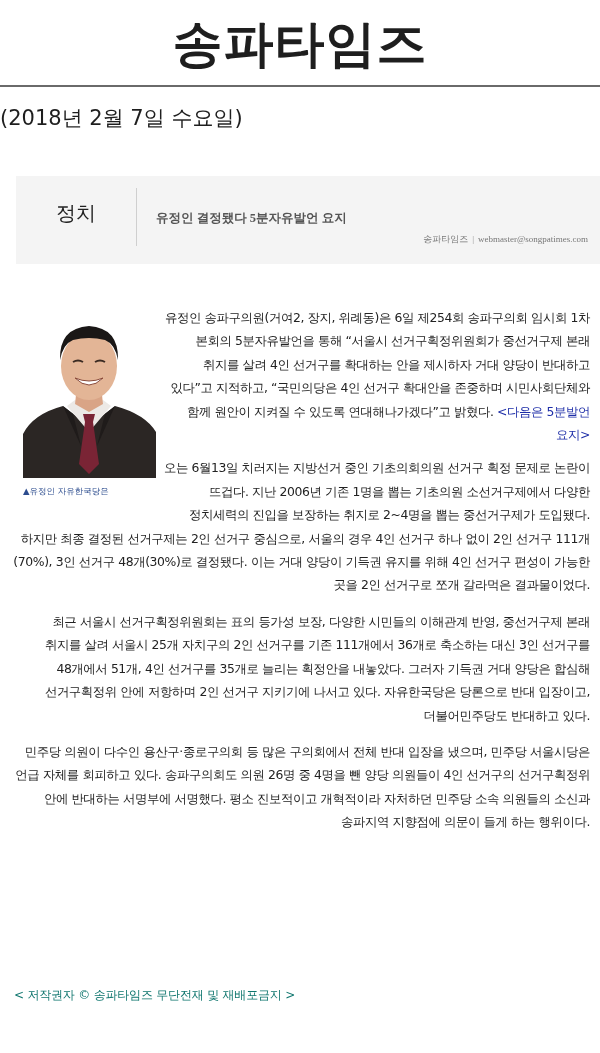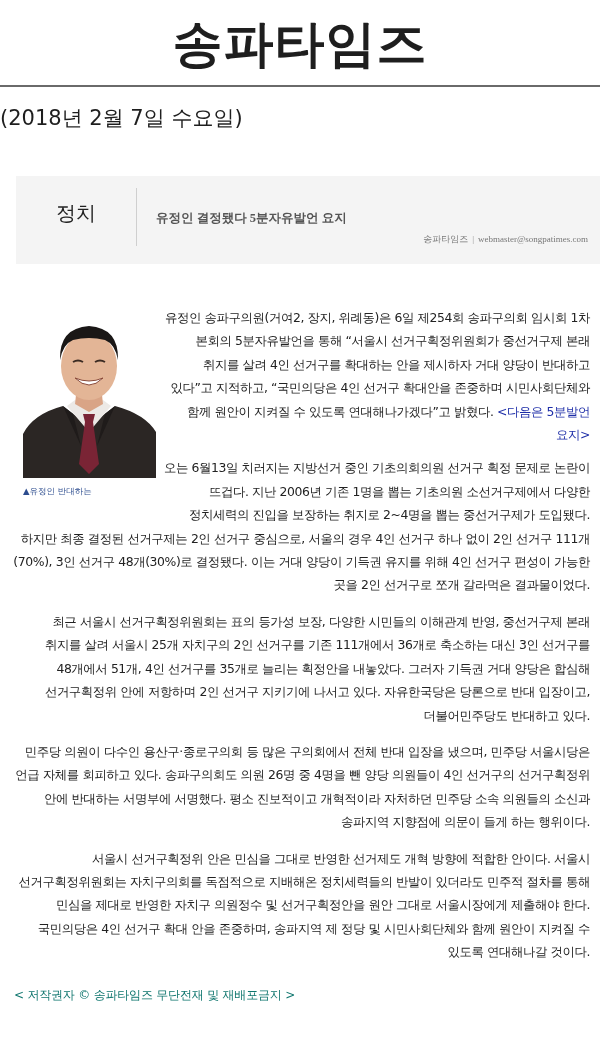--- a/index.html
+++ b/index.html
@@ -67,24 +67,23 @@
     <ellipse cx="66" cy="52" rx="28" ry="34" fill="#e3b596"></ellipse>
 
     <path d="M37 46 Q36 14 66 12 Q96 14 95 46 Q92 30 82 26 Q66 22 50 26 Q40 30 37 46 Z" fill="#1a1716"></path>
 
     <path d="M50 48 Q55 45 60 48" stroke="#3a2a22" stroke-width="2" fill="none"></path>
     <path d="M72 48 Q77 45 82 48" stroke="#3a2a22" stroke-width="2" fill="none"></path>
 
     <path d="M52 64 Q66 78 80 64 Q66 70 52 64 Z" fill="#ffffff" stroke="#8a4a3a" stroke-width="1"></path>
   </svg>
 </div>
-<div class="caption">▲유정인 반대하는</div>
+<div class="caption">▲유정인 자유한국당은</div>
 
 <div class="article">
   <div class="float-spacer"></div>
   <p class="first"><span>유정인 송파구의원(거여2, 장지, 위례동)은 6일 제254회 송파구의회 임시회 1차 본회의 5분자유발언을 통해 “서울시 선거구획정위원회가 중선거구제 본래 취지를 살려 4인 선거구를 확대하는 안을 제시하자 거대 양당이 반대하고 있다”고 지적하고, “국민의당은 4인 선거구 확대안을 존중하며 시민사회단체와 함께 원안이 지켜질 수 있도록 연대해나가겠다”고 밝혔다. </span><span class="link-blue">&lt;다음은 5분발언 요지&gt;</span></p>
   <p>오는 6월13일 치러지는 지방선거 중인 기초의회의원 선거구 획정 문제로 논란이 뜨겁다. 지난 2006년 기존 1명을 뽑는 기초의원 소선거구제에서 다양한 정치세력의 진입을 보장하는 취지로 2~4명을 뽑는 중선거구제가 도입됐다. 하지만 최종 결정된 선거구제는 2인 선거구 중심으로, 서울의 경우 4인 선거구 하나 없이 2인 선거구 111개(70%), 3인 선거구 48개(30%)로 결정됐다. 이는 거대 양당이 기득권 유지를 위해 4인 선거구 편성이 가능한 곳을 2인 선거구로 쪼개 갈라먹은 결과물이었다.</p>
   <p>최근 서울시 선거구획정위원회는 표의 등가성 보장, 다양한 시민들의 이해관계 반영, 중선거구제 본래 취지를 살려 서울시 25개 자치구의 2인 선거구를 기존 111개에서 36개로 축소하는 대신 3인 선거구를 48개에서 51개, 4인 선거구를 35개로 늘리는 획정안을 내놓았다. 그러자 기득권 거대 양당은 합심해 선거구획정위 안에 저항하며 2인 선거구 지키기에 나서고 있다. 자유한국당은 당론으로 반대 입장이고, 더불어민주당도 반대하고 있다.</p>
   <p>민주당 의원이 다수인 용산구·종로구의회 등 많은 구의회에서 전체 반대 입장을 냈으며, 민주당 서울시당은 언급 자체를 회피하고 있다. 송파구의회도 의원 26명 중 4명을 뺀 양당 의원들이 4인 선거구의 선거구획정위 안에 반대하는 서명부에 서명했다. 평소 진보적이고 개혁적이라 자처하던 민주당 소속 의원들의 소신과 송파지역 지향점에 의문이 들게 하는 행위이다.</p>
-  <p>서울시 선거구획정위 안은 민심을 그대로 반영한 선거제도 개혁 방향에 적합한 안이다. 서울시 선거구획정위원회는 자치구의회를 독점적으로 지배해온 정치세력들의 반발이 있더라도 민주적 절차를 통해 민심을 제대로 반영한 자치구 의원정수 및 선거구획정안을 원안 그대로 서울시장에게 제출해야 한다. 국민의당은 4인 선거구 확대 안을 존중하며, 송파지역 제 정당 및 시민사회단체와 함께 원안이 지켜질 수 있도록 연대해나갈 것이다.</p>
 </div>
 
 <div class="copyright">&lt; 저작권자 © 송파타임즈 무단전재 및 재배포금지 &gt;</div>
 
 </body></html>

